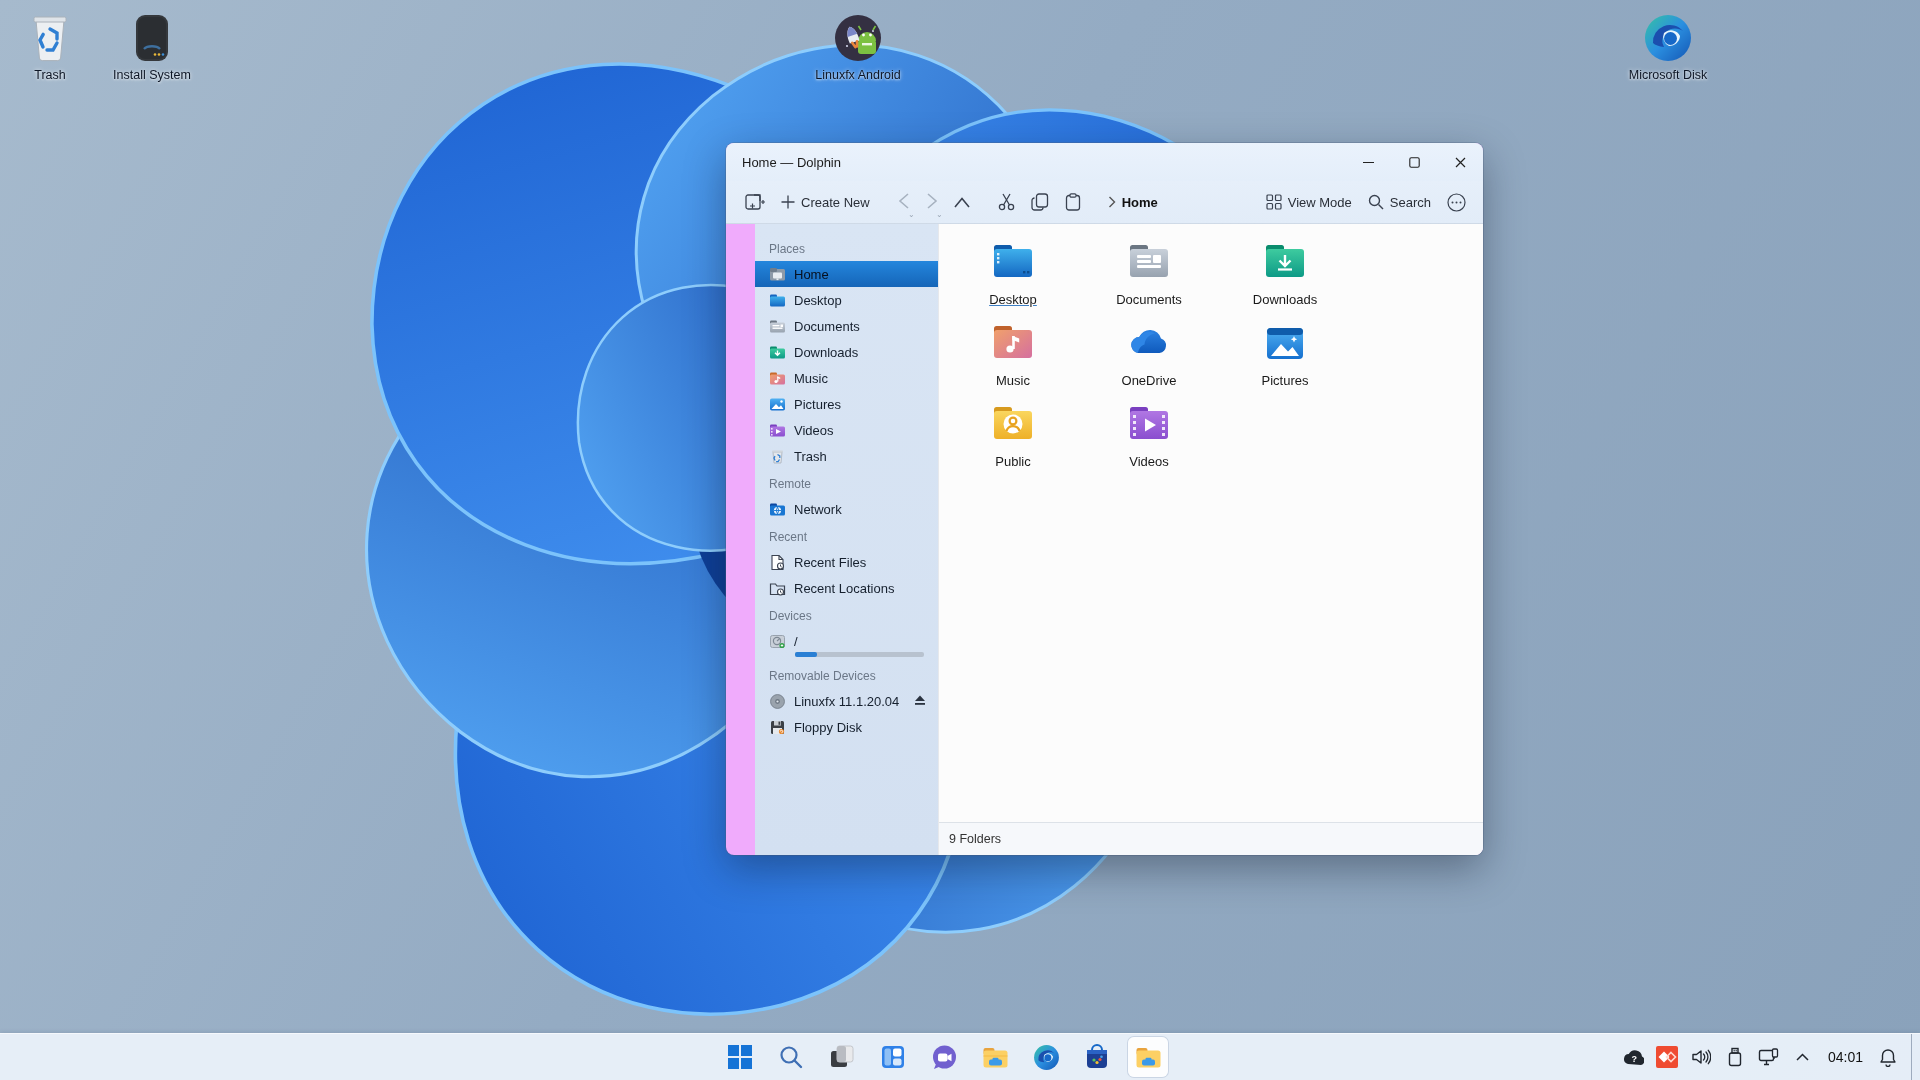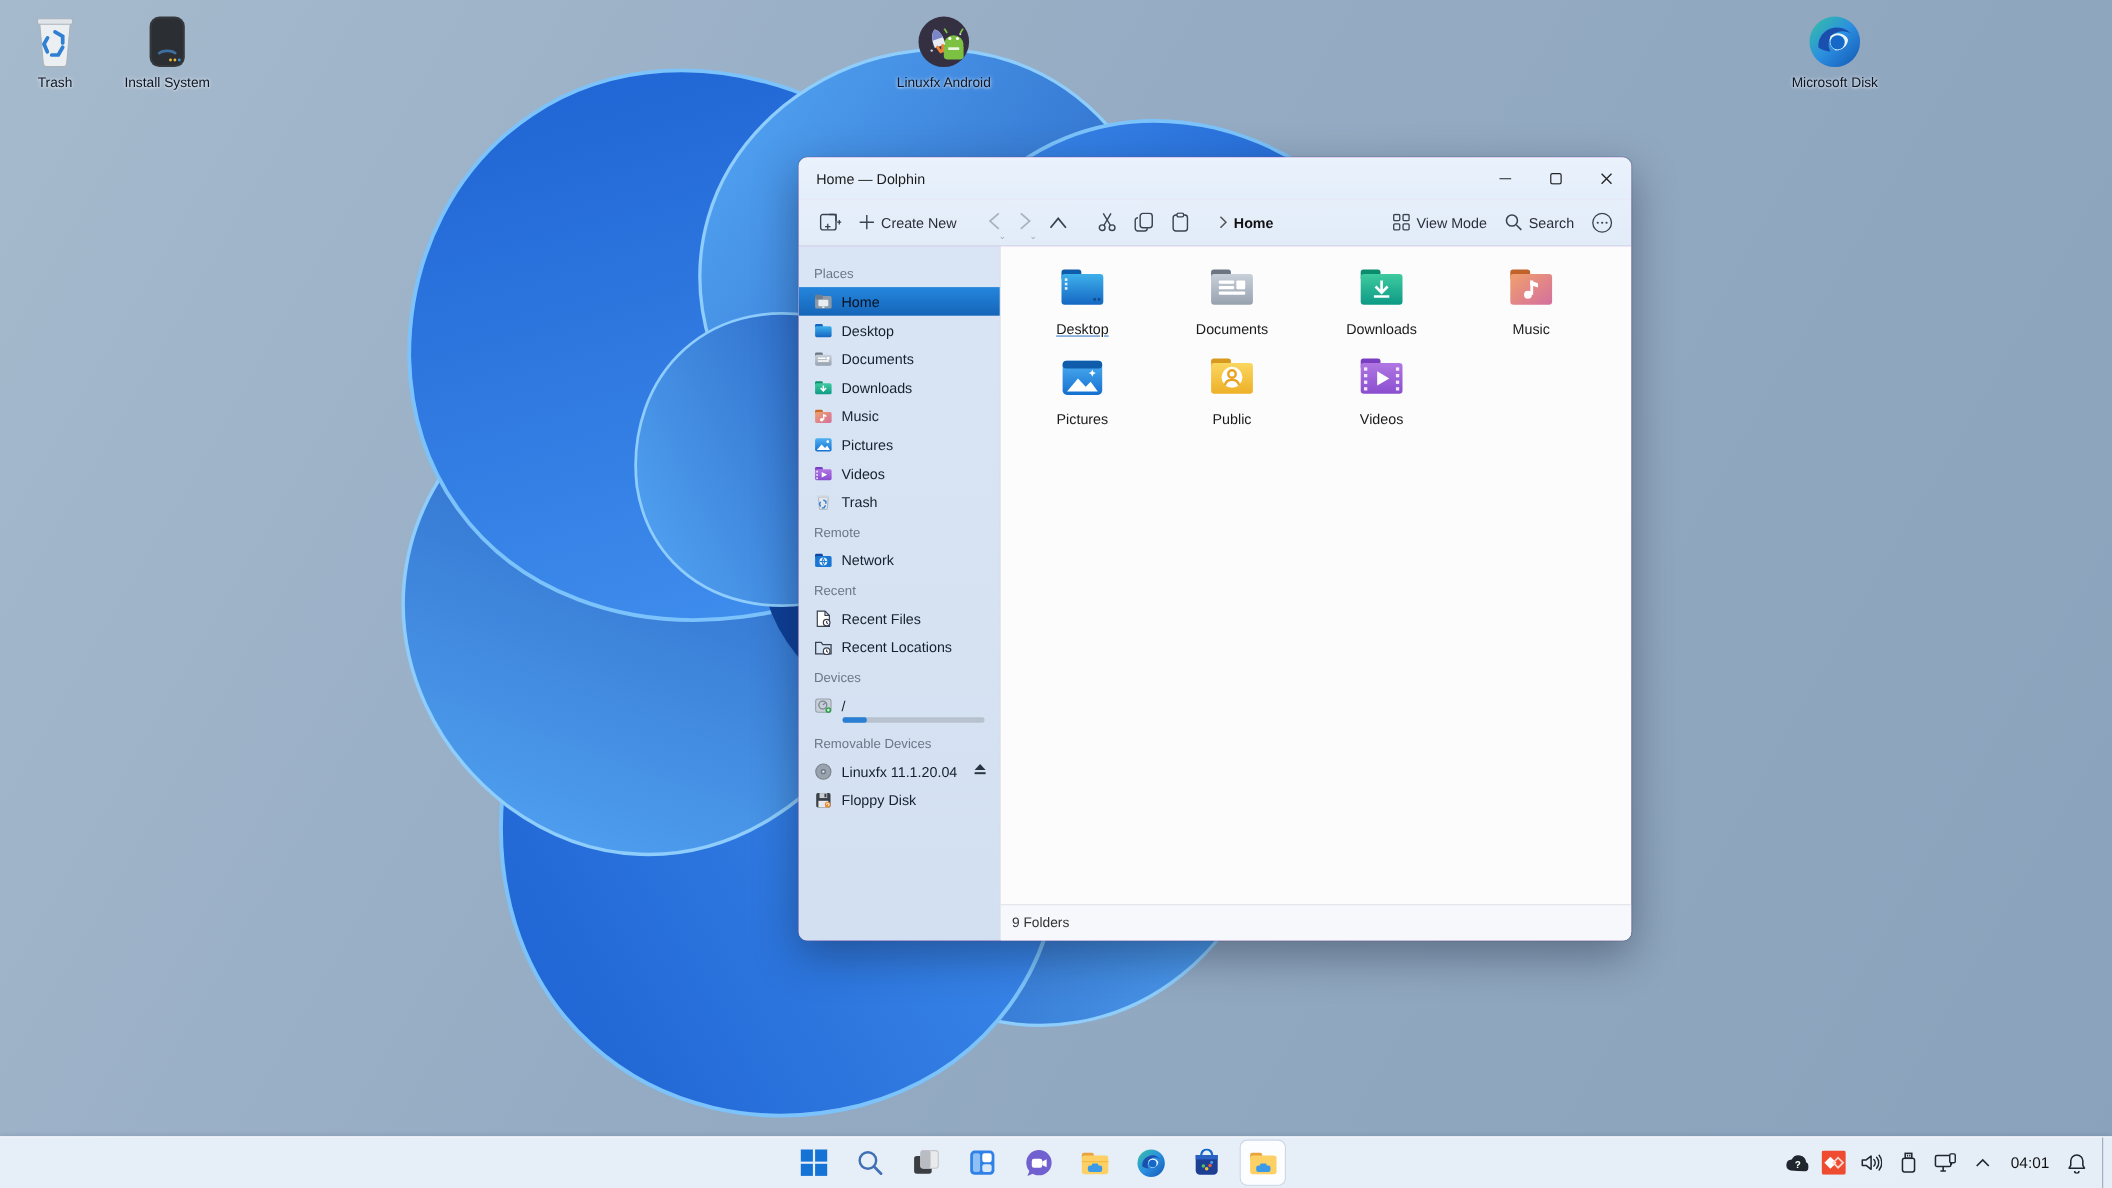--- a/index.html
+++ b/index.html
@@ -29,21 +29,21 @@
   .toolbar { height:43px; display:flex; align-items:center; padding:0 10px 0 12px; background:linear-gradient(#e6effa,#e2ecf8); border-bottom:1px solid rgba(70,90,120,.14); flex:0 0 auto; gap:2px; }
   .tool { height:32px; display:flex; align-items:center; padding:0 7px; border-radius:5px; color:#2a2f38; font-size:13px; gap:6px; cursor:pointer; }
   .tool.disabled { color:#9aa6b5; cursor:default; }
   .tool .cc { position:relative; }
   .tool .drop { position:absolute; bottom:-7px; right:-5px; font-size:8px; color:#9aa6b5; }
   .tsep { width:10px; }
   .crumb { display:flex; align-items:center; gap:6px; font-size:13px; color:#333; padding:0 6px; }
   .crumb b { font-weight:bold; color:#111; }
   .tspring { flex:1; }
 
-  .winbody { flex:1; display:flex; min-height:0; }
+  .winbody { flex:1; display:flex; min-height:0;margin-left:29px; }
   .sidebar { width:183px; background:linear-gradient(180deg,#d9e5f4,#d3e0f1); padding:10px 0 0 0; overflow:hidden; flex:0 0 auto; }
   .sb-h { font-size:12px; color:#6b7787; padding:8px 14px 5px; }
   .sb-i { display:flex; align-items:center; gap:8px; height:26px; padding:0 8px 0 10px; margin:0 4px; border-radius:4px; font-size:13px; color:#16202e; cursor:pointer; }
   .sb-i.sel { background:linear-gradient(#2486dd,#1565b8); color:#06101f; margin:0; border-radius:0; padding-left:14px; }
   .sb-i .mi { width:17px; height:17px; flex:0 0 auto; display:flex; }
   .sb-i .eject { margin-left:auto; font-size:11px; color:#2a3340; }
   .usage { height:5px; background:#b8c2cf; border-radius:2px; margin:-2px 14px 4px 40px; position:relative; }
   .usage .fill { position:absolute; left:0; top:0; bottom:0; width:17%; background:#2a7fd4; border-radius:2px; }
 
   .maincol { flex:1; display:flex; flex-direction:column; min-width:0; background:#fcfcfc; border-left:1px solid rgba(70,90,120,.12); }
@@ -549,20 +549,29 @@
               <rect x="5" y="7" width="18" height="10" rx="2.5" fill="#c0622c"></rect>
               <rect x="5" y="11" width="38" height="28" rx="3" fill="url(#gMusicF)"></rect>
               <circle cx="21" cy="30" r="3.6" fill="#fff"></circle>
               <rect x="23.2" y="17" width="2.6" height="13" fill="#fff"></rect>
               <path d="M23.2 17 l7 2.4 v4 l-7 -2.4 Z" fill="#fff"></path>
             </svg>
           </div>
           <div class="flbl">Music</div>
         </div>
 
+        <div class="fitem">
+          <div class="fic">
+            <svg width="48" height="48" viewBox="0 0 48 48">
+              <path d="M13 34 a8 8 0 0 1 1.2 -15.9 A11.5 11.5 0 0 1 36 19.5 a7.5 7.5 0 0 1 -1.5 14.5 Z" fill="url(#gCloudF)"></path>
+              <path d="M13 34 a8 8 0 0 1 1.2 -15.9 A11.5 11.5 0 0 1 30 14.5 c-6 1 -10 5.5 -10.5 11 -3.5 1 -5.8 4.2 -6.5 8.5 Z" fill="#2f86e6"></path>
+            </svg>
+          </div>
+          <div class="flbl">OneDrive</div>
+        </div>
 
         <div class="fitem">
           <div class="fic">
             <svg width="48" height="48" viewBox="0 0 48 48">
               <rect x="6" y="9" width="36" height="31" rx="4" fill="url(#gPicF)"></rect>
               <rect x="6" y="9" width="36" height="7" rx="3.5" fill="#0f5cab"></rect>
               <path d="M10 37 l10 -12 7 7.5 4.5 -4.5 6.5 9 Z" fill="#fff"></path>
               <path d="M33 17 l1 2.2 2.2 1 -2.2 1 -1 2.2 -1 -2.2 -2.2 -1 2.2 -1 Z" fill="#fff"></path>
             </svg>
           </div>

